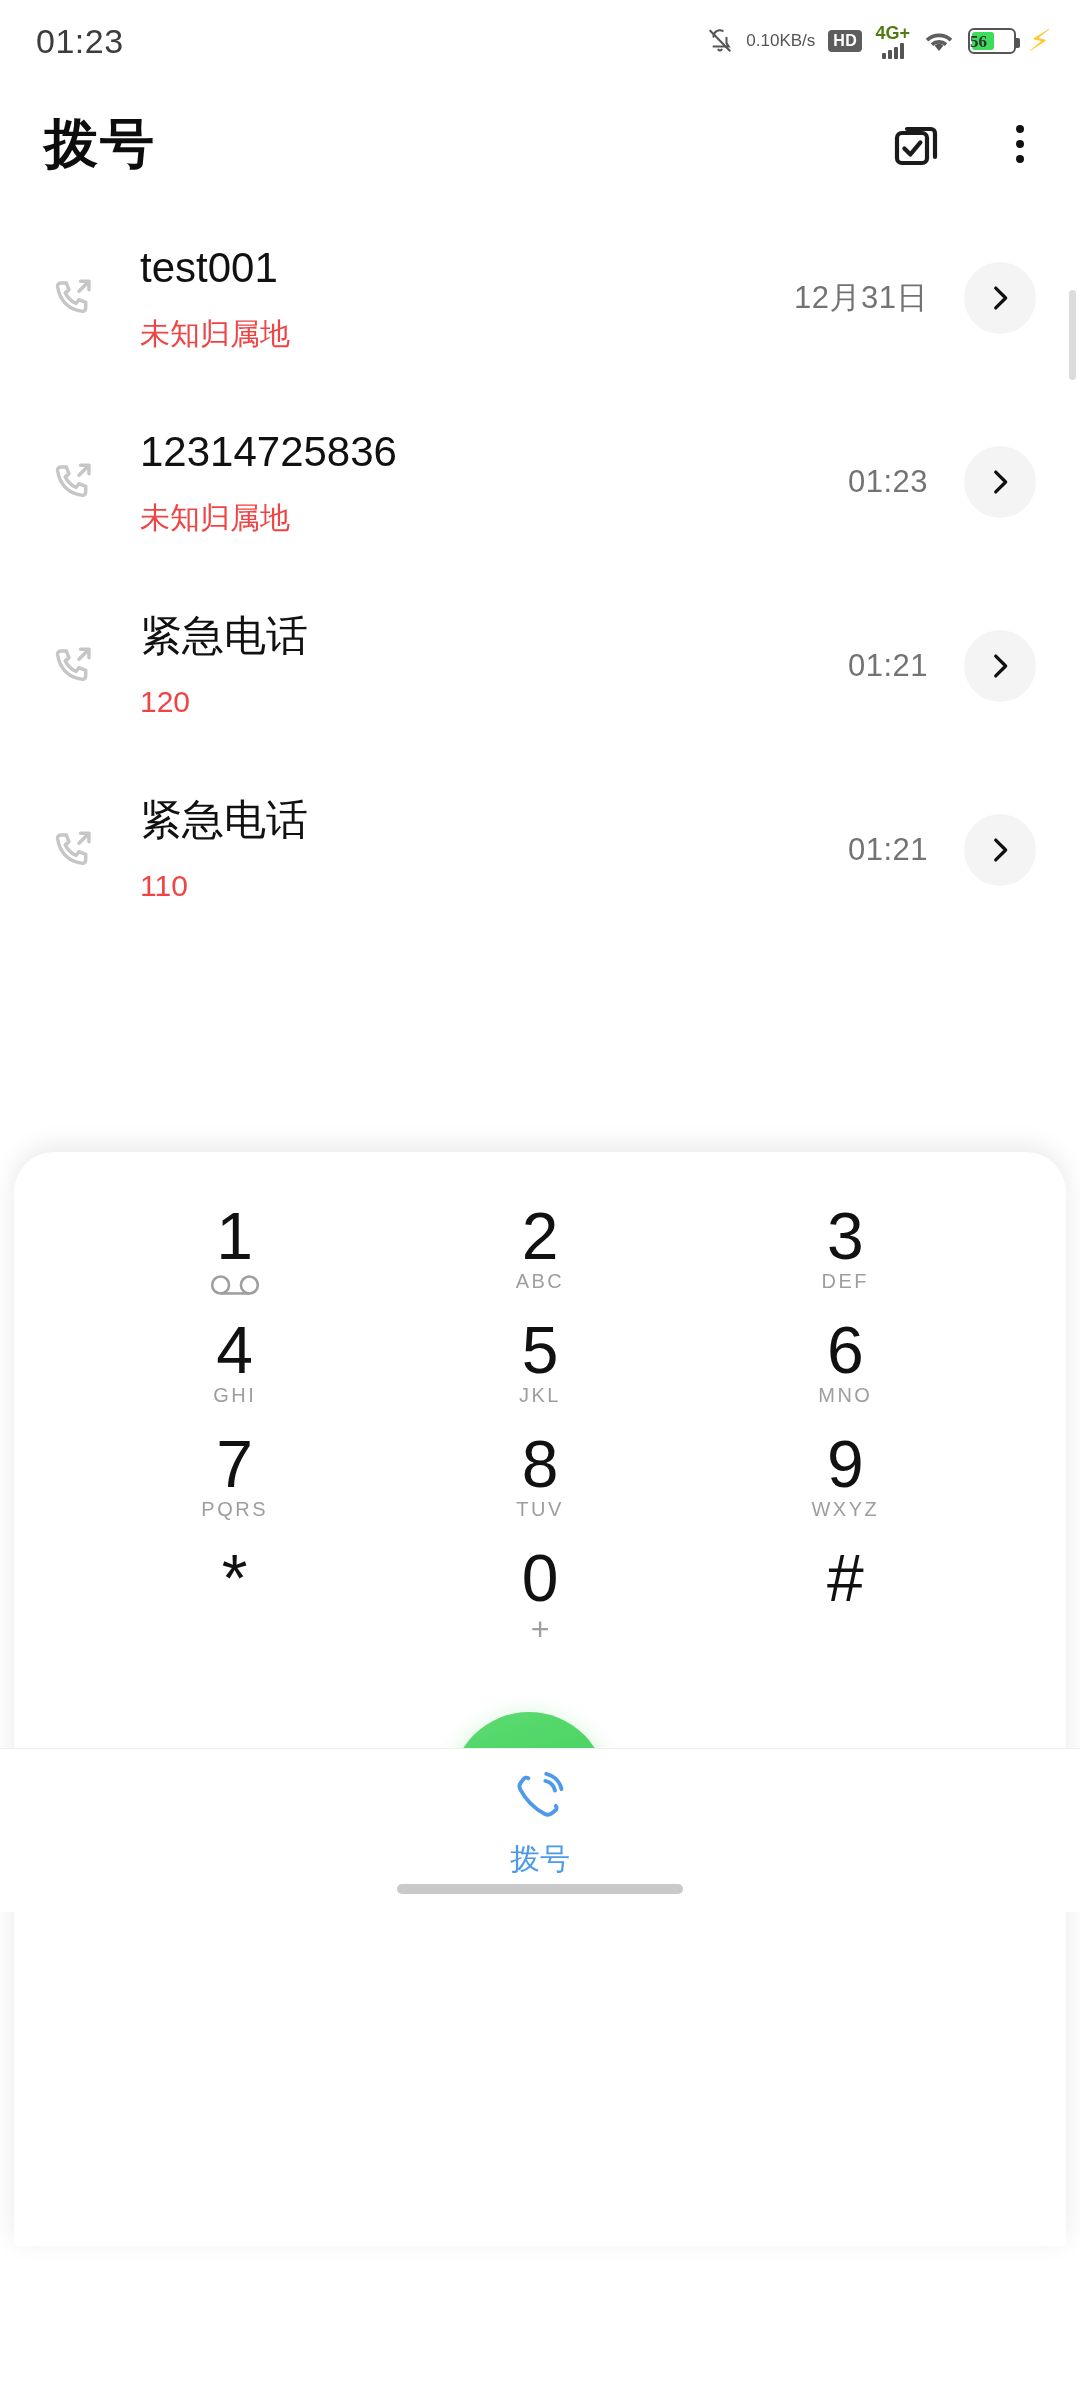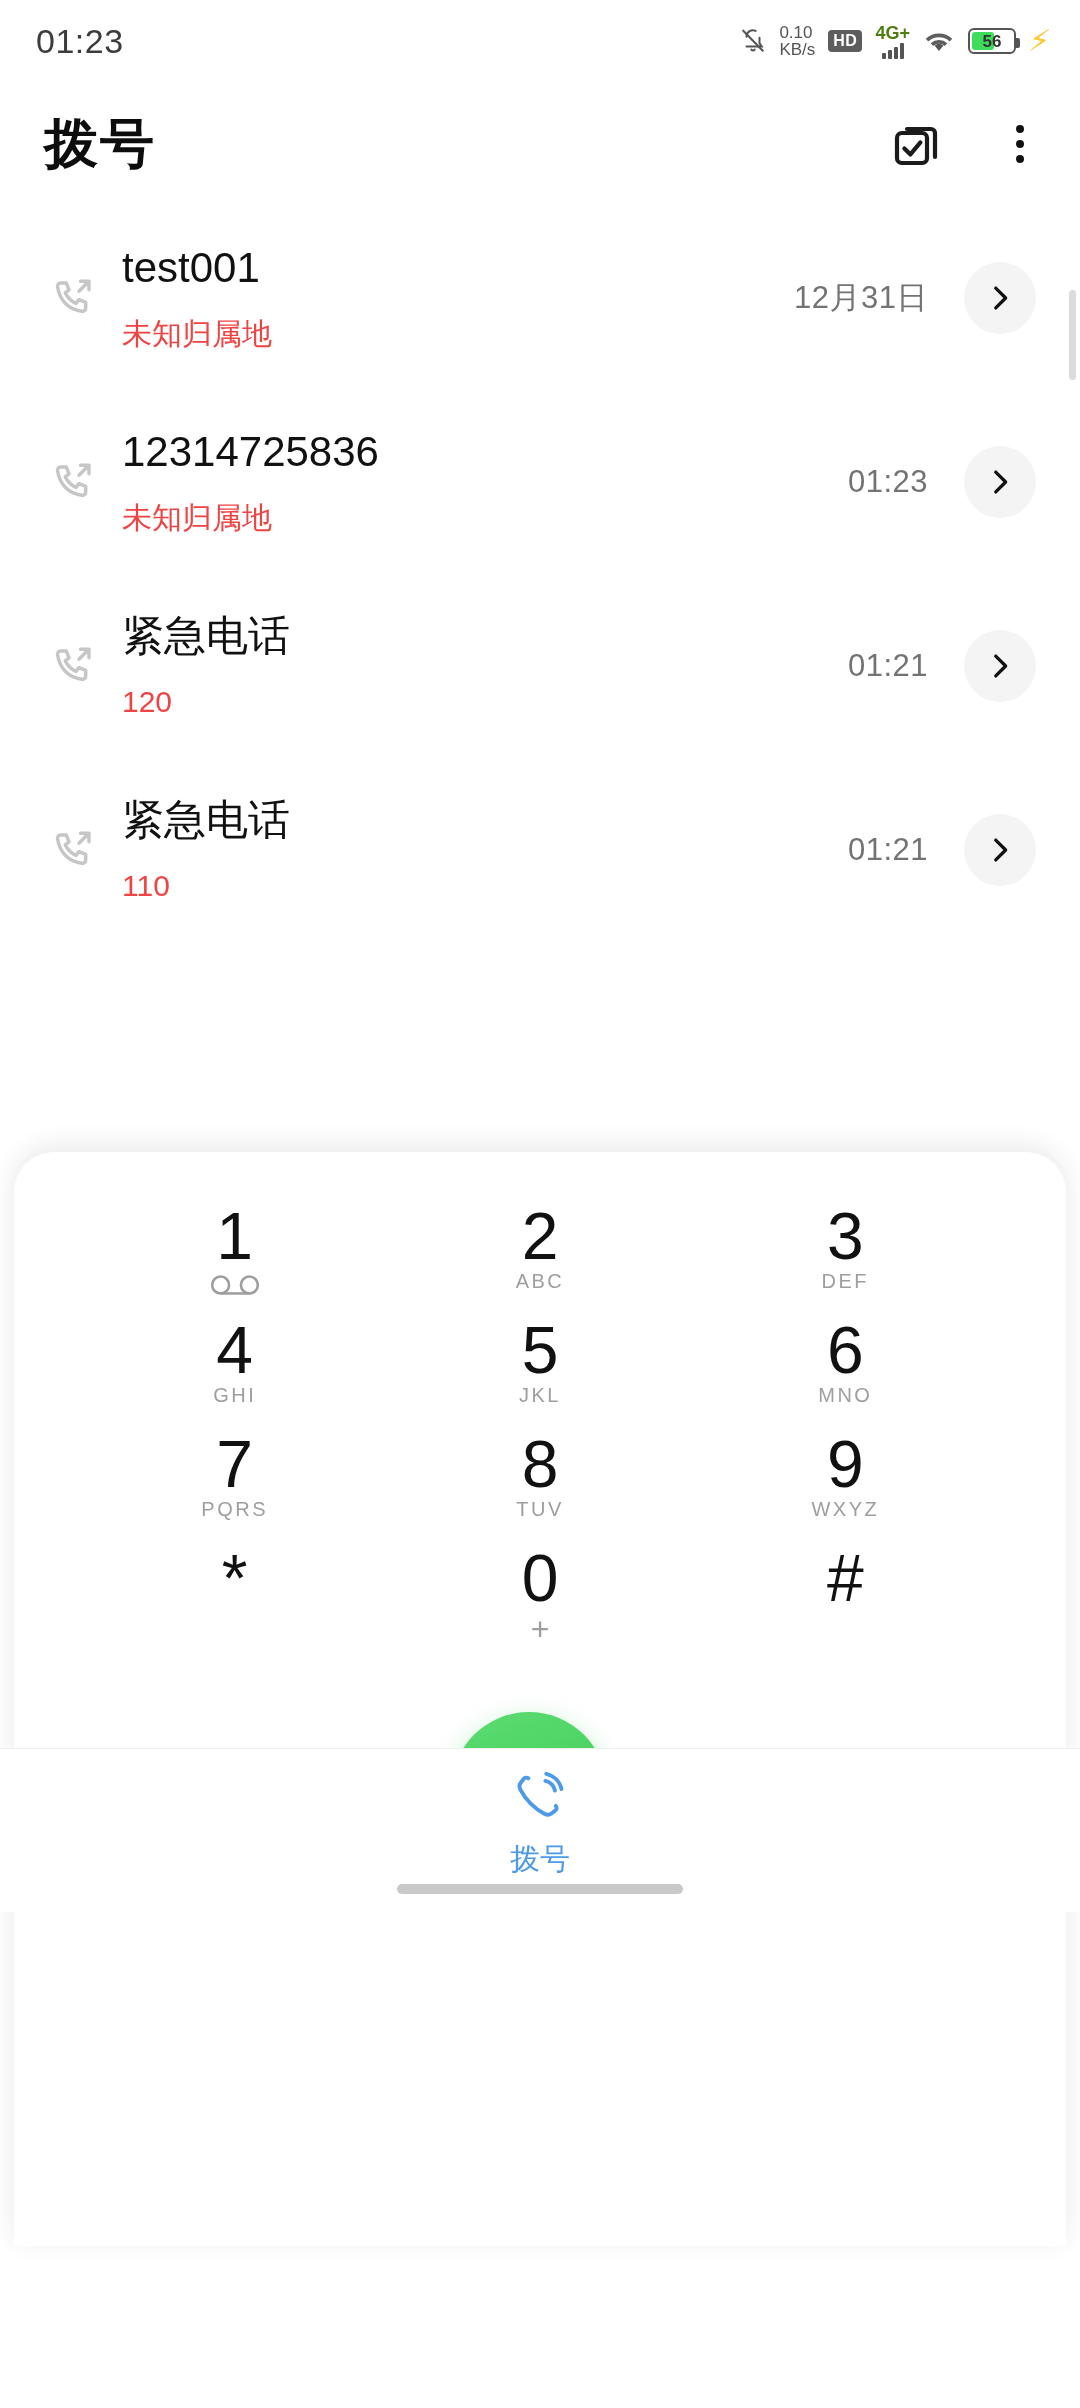--- a/index.html
+++ b/index.html
@@ -13,42 +13,42 @@
 
   
   .statusbar {
     position:absolute; top:0; left:0; width:1080px; height:82px;
     display:flex; align-items:center; justify-content:space-between;
     padding:0 36px;
   }
   .status-clock { font-size:34px; color:#3c3c3c; letter-spacing:.5px; }
   .status-icons { display:flex; align-items:center; gap:13px; }
   .ic { display:flex; align-items:center; justify-content:center; }
-  .netspeed { display:flex; flex-direction:column; align-items:flex-start;
+  .netspeed { display:flex; flex-direction:row; align-items:center;
               line-height:1.02; color:#555; font-size:17px; }
   .hd-badge {
     background:#5d5d5d; color:#fff; font-size:16px; font-weight:bold;
     border-radius:4px; padding:2px 5px; letter-spacing:.5px;
   }
   .net-wrap { display:flex; flex-direction:column; align-items:center; line-height:1; }
   .net-label { font-size:18px; font-weight:bold; color:#4d7c0f; }
   .bars { display:flex; align-items:flex-end; gap:2px; height:16px; margin-top:1px; }
   .bars i { width:4px; background:#555; border-radius:1px; display:block; }
   .battery {
     position:relative; width:48px; height:26px; border:2.5px solid #555;
     border-radius:6px; display:flex; align-items:center; padding:2px;
   }
   .battery:after {
     content:""; position:absolute; right:-6px; top:8px; width:4px; height:10px;
     background:#555; border-radius:0 2px 2px 0;
   }
   .battery-fill { height:100%; background:#3ddc5a; border-radius:3px; }
   .battery-num {
-    position:absolute; left:0; right:0; text-align:center;
-    font-size:17px; color:#333; font-weight:bold; line-height:21px;
+    position:absolute; left:0; right:0; text-align:left;
+    font-size:17px; color:#333; font-weight:bold; line-height:21px;font-family:Liberation Serif, serif;
   }
   .bolt { color:#fcc82e; font-size:30px; line-height:1; font-weight:bold;
           transform:skewX(-8deg); letter-spacing:-6px; }
 
   
   .header {
     position:absolute; top:82px; left:0; width:1080px; height:124px;
     display:flex; align-items:center; padding:0 44px;
   }
   .page-title { font-size:54px; font-weight:bold; color:#0d0d0d; letter-spacing:2px; }
@@ -56,21 +56,21 @@
   .dots { display:flex; flex-direction:column; gap:7px; align-items:center; padding:6px 12px; }
   .dots i { width:8px; height:8px; border-radius:50%; background:#111; display:block; }
 
   
   .calllist { position:absolute; top:206px; left:0; width:1080px; height:940px; }
   .call-row {
     position:relative; display:flex; align-items:center;
     height:184px; padding:0 44px 0 48px;
   }
   .call-type-icon { width:52px; flex:0 0 52px; display:flex; align-items:center; justify-content:center; }
-  .call-info { margin-left:22px; display:flex; flex-direction:column; justify-content:center; gap:24px; }
+  .call-info { margin-left:40px; display:flex; flex-direction:column; justify-content:center; gap:24px; }
   .call-name { font-size:42px; color:#111; line-height:1.16; }
   .call-sub { font-size:30px; color:#ef4444; line-height:1.16; }
   .call-time { margin-left:auto; font-size:31px; color:#737373; letter-spacing:.5px; }
   .chev {
     margin-left:36px; width:72px; height:72px; border-radius:50%;
     background:#f4f4f4; display:flex; align-items:center; justify-content:center;
   }
   .scrollbar {
     position:absolute; right:4px; top:84px; width:7px; height:90px;
     background:#dcdcdc; border-radius:4px;

